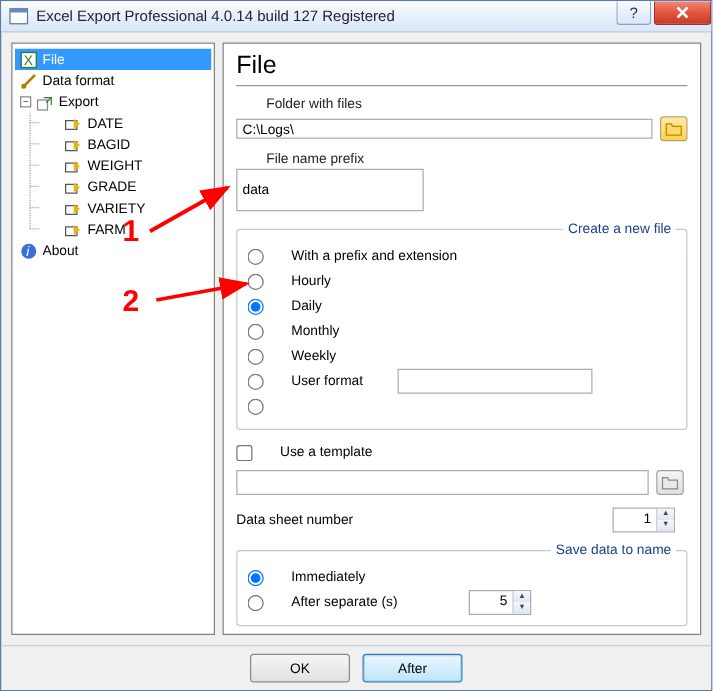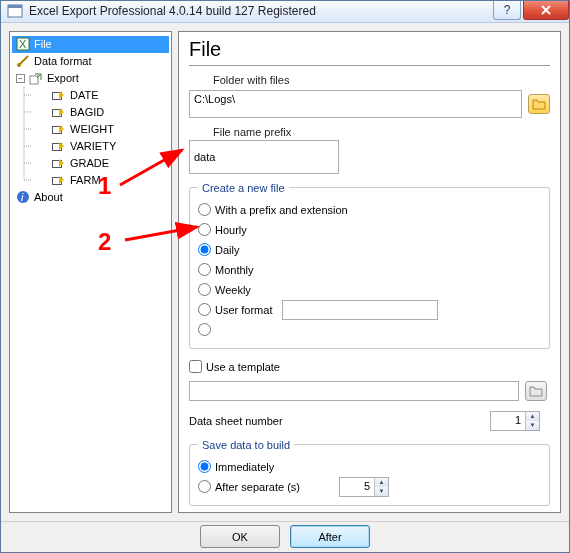--- a/index.html
+++ b/index.html
@@ -20,26 +20,26 @@
   .sub { padding-left: 22px; display:flex; align-items:center; height:17px; gap:4px; }
   .sub::before { content:""; width:14px; height:10px; display:inline-block; }
   .field-icon { width:14px; height:12px; position:relative; }
   .field-icon::before { content:""; position:absolute; left:0; top:3px; width:8px; height:6px; background:#fff; border:1px solid #555; }
   .field-icon::after { content:""; position:absolute; left:7px; top:2px; width:0; height:0; border-left:5px solid #e6b800; border-top:4px solid transparent; border-bottom:4px solid transparent; }
 
   .right-panel { flex:1; background:#fff; border:1px solid #838383; padding: 6px 10px 6px 10px; overflow:hidden; position:relative; }
   .right-panel h1 { font-size:20px; font-weight:normal; margin:0 0 2px 0; border-bottom:1px solid #999; padding-bottom:4px; }
   .lbl { margin-top:8px; color:#222;margin-left:24px; }
   .row { display:flex; align-items:center; gap:6px; margin-top:4px; }
-  .path-input { flex:1; height:28px; border:1px solid #abadb3; padding:2px 4px; background:#fff; }
+  .path-input { flex:1; height:16px; border:1px solid #abadb3; padding:2px 4px; background:#fff; }
   .icon-btn { width:22px; height:20px; border:1px solid #b7a25a; border-radius:3px; background:linear-gradient(#ffe9a8,#ffd24d); display:flex; align-items:center; justify-content:center; }
   .prefix-input { width:150px; height:34px; border:1px solid #abadb3; padding:2px 4px; margin-top:2px; }
   fieldset { border:1px solid #c8c8c8; border-radius:3px; margin:8px 0 0 0; padding:6px 8px 8px 8px; }
-  legend { padding:0 4px; color:#1a3f8b; }
-  .radio-row,.check-row { display:flex; align-items:center; gap:4px; height:20px; }
+  legend { padding:0 4px; color:#1a3f8b;text-align:right; }
+  .radio-row,.check-row { display:flex; align-items:center; gap:22px; height:20px; }
   input[type=radio],input[type=checkbox]{ margin:0; width:13px; height:13px; }
   .uf-input { width:156px; height:20px; border:1px solid #abadb3; padding:2px 4px; margin-left:6px; }
   .tmpl-input { width:330px; height:20px; border:1px solid #abadb3; padding:2px 4px; }
   .spin { display:inline-flex; border:1px solid #abadb3; height:20px; }
   .spin .num { width:34px; text-align:right; padding:2px 4px; }
   .spin .arrows { width:14px; display:flex; flex-direction:column; border-left:1px solid #c0c0c0; }
   .spin .arrows div { flex:1; font-size:6px; line-height:8px; text-align:center; color:#444; background:linear-gradient(#f4f7fc,#dde6f3); }
   .footer { height:40px; border-top:1px solid #cfcfcf; display:flex; align-items:center; justify-content:center; gap:10px; }
   .btn { width:80px; height:23px; border:1px solid #8a8a8a; border-radius:3px; background:linear-gradient(#f5f5f5,#e2e2e2); }
   .btn.primary { border:1px solid #3c7fb1; box-shadow: inset 0 0 0 1px #a7d9f5; background:linear-gradient(#eaf6fd,#bee6fd); }
@@ -114,25 +114,25 @@
         <div class="sub">
             <span class="field-icon"></span>
             <span>BAGID</span>
           </div>
         <div class="sub">
             <span class="field-icon"></span>
             <span>WEIGHT</span>
           </div>
         <div class="sub">
             <span class="field-icon"></span>
+            <span>GRADE</span>
+          </div>
+        <div class="sub">
+            <span class="field-icon"></span>
             <span>VARIETY</span>
-          </div>
-        <div class="sub">
-            <span class="field-icon"></span>
-            <span>GRADE</span>
           </div>
         <div class="sub">
             <span class="field-icon"></span>
             <span>FARM</span>
           </div>
       </div>
       <div class="tree-row">
         <span class="node-icon">
             <svg viewBox="0 0 14 14">
               <circle cx="7" cy="7" r="6" fill="#3a6fd8"></circle>
@@ -209,21 +209,21 @@
         <span class="spin">
           <span class="num">1</span>
           <span class="arrows">
               <div>▲</div>
               <div>▼</div>
             </span>
         </span>
       </div>
 
       <fieldset style="margin-top:8px;">
-        <legend>Save data to build</legend>
+        <legend>Save data to name</legend>
         <div class="radio-row">
             <input type="radio" name="sv" checked="" style="">
             <span>Immediately</span>
           </div>
         <div class="radio-row">
           <input type="radio" name="sv" style="">
           <span style="width:120px;">After separate (s)</span>
           <span class="spin">
             <span class="num">5</span>
             <span class="arrows">

